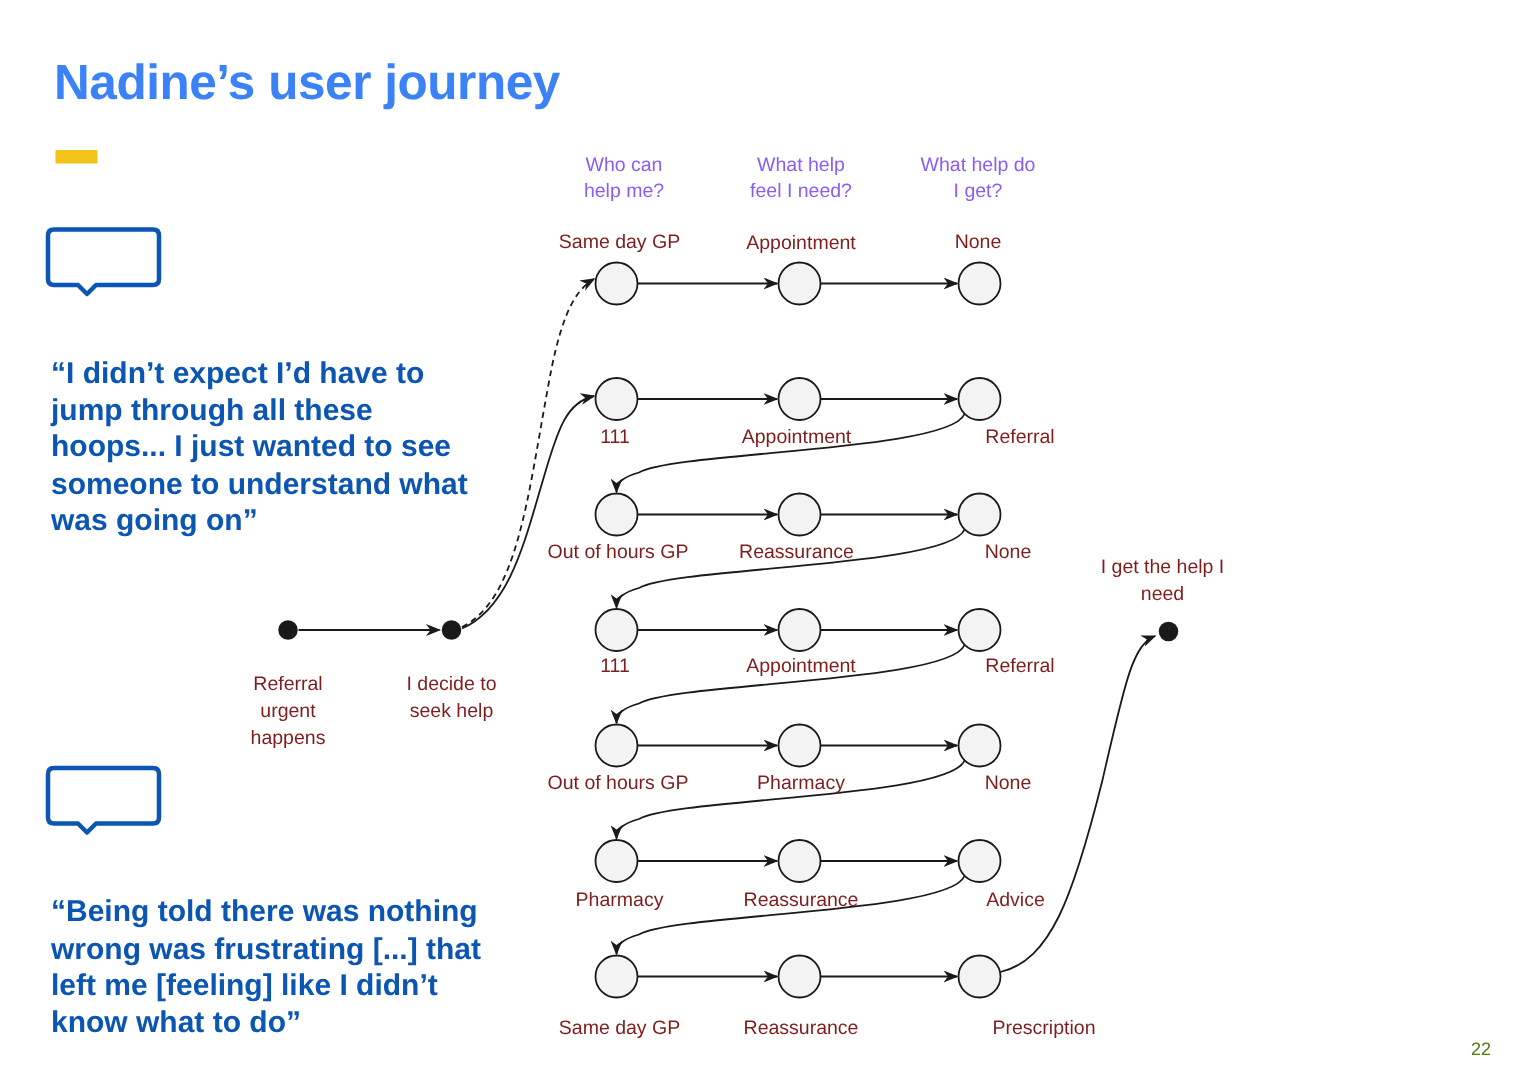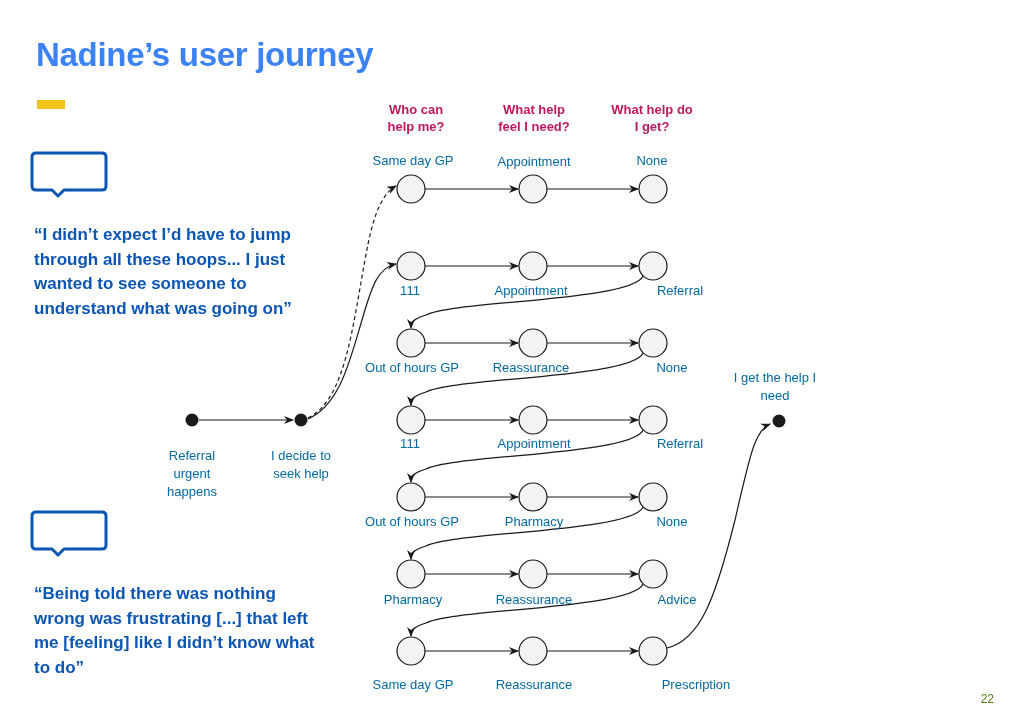--- a/index.html
+++ b/index.html
@@ -1,24 +1,24 @@
 <!DOCTYPE html>
 <html><head>
 <meta charset="utf-8">
 <style>
   html, body { margin: 0; padding: 0; background: #ffffff; }
   body { width: 1024px; height: 722px; position: relative; overflow: hidden; font-family: "Liberation Sans", "DejaVu Sans", sans-serif; }
   .title { position: absolute; left: 36px; top: 36px; font-size: 33px; font-weight: bold; color: #3b82f6; letter-spacing: -0.3px; }
   .accent-bar { position: absolute; left: 37px; top: 100px; width: 28px; height: 9px; background: #f2c318; }
   .bubble { position: absolute; left: 30px; }
-  .quote { position: absolute; left: 34px; width: 290px; font-size: 17px; line-height: 24.5px; font-weight: bold; color: #0b55b3; }
+  .quote { position: absolute; left: 34px; width: 290px; font-size: 20px; line-height: 24.5px; font-weight: bold; color: #0b55b3; margin-top: 14px; }
   .diagram { position: absolute; left: 0; top: 0; }
-  .lbl { position: absolute; font-size: 13px; color: #0369a1; text-align: center; white-space: nowrap; transform: translateX(-50%); }
+  .lbl { position: absolute; font-size: 13px; color: #7f1d1d; text-align: center; white-space: nowrap; transform: translateX(-50%); }
   .lbl.wrap { white-space: normal; line-height: 18px; }
-  .hdr { position: absolute; font-size: 13px; font-weight: bold; color: #be185d; text-align: center; line-height: 17px; transform: translateX(-50%); white-space: nowrap; }
+  .hdr { position: absolute; font-size: 13px; font-weight: normal; color: #8b5cf6; text-align: center; line-height: 17px; transform: translateX(-50%); white-space: nowrap; }
   .page-num { position: absolute; right: 30px; top: 692px; font-size: 12px; color: #4d7c0f; }
 </style>
 </head>
 <body>
 
 <div class="title">Nadine’s user journey</div>
 <div class="accent-bar"></div>
 
 <svg class="bubble" style="top:150px" width="82" height="52">
   <path d="M6 3 H72 Q76 3 76 7 V36 Q76 40 72 40 H34 L28 46 L22 40 H6 Q2 40 2 36 V7 Q2 3 6 3 Z" fill="none" stroke="#0b55b3" stroke-width="3" stroke-linejoin="round"></path>

